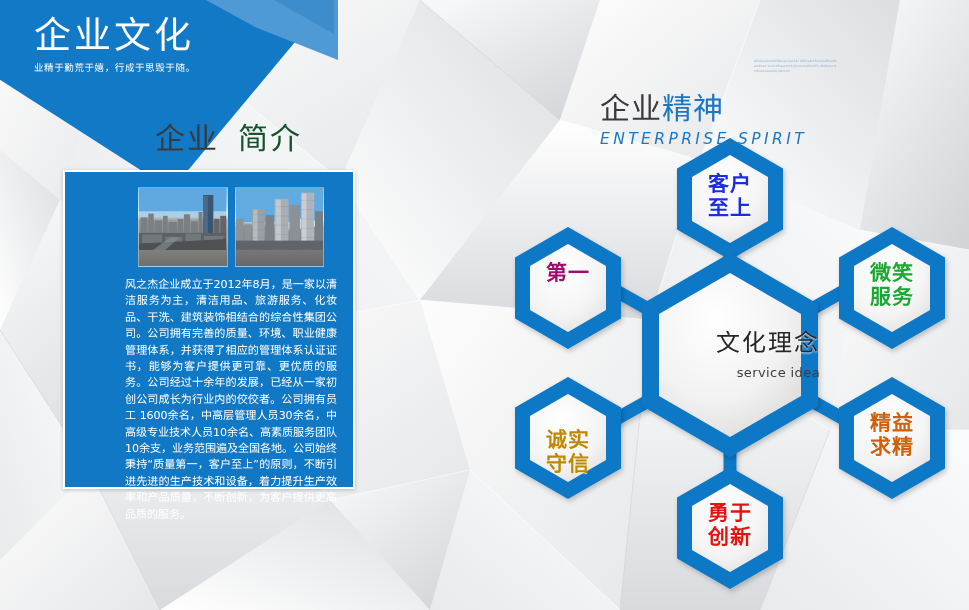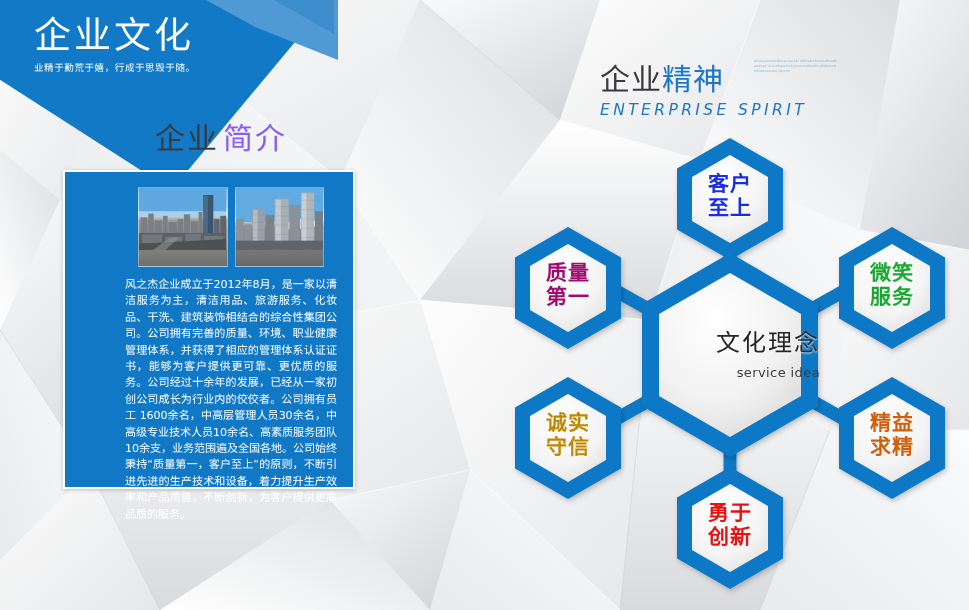--- a/index.html
+++ b/index.html
@@ -93,21 +93,21 @@
     position: absolute;
     left: 155px;
     top: 114px;
     font-size: 30px;
     letter-spacing: 2px;
     white-space: nowrap;
     z-index: 7;
     font-family: "DejaVu Sans", "Liberation Sans", sans-serif;
   }
   .intro-heading .dark { color: #3a3a3c; font-weight: 400; }
-  .intro-heading .blue { color: #8b5cf6; font-weight: 400; margin-left: 4px; font-family: Liberation Mono, monospace;}
+  .intro-heading .blue { color: #14532d; font-weight: 400; margin-left: 19px; font-family: Liberation Mono, monospace;}
 
   
   .profile-card {
     position: absolute;
     left: 63px;
     top: 170px;
     width: 292px;
     height: 319px;
     background: #1178c6;
     border: 2px solid #ffffff;
@@ -155,20 +155,21 @@
     position: absolute;
     left: 600px;
     top: 55px;
     z-index: 7;
   }
   .spirit-cn {
     font-size: 30px;
     letter-spacing: 1px;
     white-space: nowrap;
     font-family: "DejaVu Sans", "Liberation Sans", sans-serif;
+    margin-top: 29px;
   }
   .spirit-cn .dark { color: #3a3a3c; }
   .spirit-cn .blue { color: #1b76c4; }
   .spirit-en {
     color: #1b76c4;
     font-size: 15.5px;
     letter-spacing: 3.4px;
     margin-top: 2px;
     text-align: center;
     font-family: "DejaVu Sans", "Liberation Sans", sans-serif;
@@ -485,27 +486,26 @@
     <div class="hex-label" style="left:362px; top:307px; width:100px; color:#d2600a;">
       <div>精益</div>
       <div>求精</div>
     </div>
 
     <div class="hex-label" style="left:200px; top:397px; width:100px; color:#e61212;">
       <div>勇于</div>
       <div>创新</div>
     </div>
 
-    <div class="hex-label" style="left:38px; top:307px; width:100px; color:#c08800;">
+    <div class="hex-label" style="left:38px; top:324px; width:100px; color:#c08800;">
       <div>诚实</div>
       <div>守信</div>
     </div>
 
     <div class="hex-label" style="left:38px; top:157px; width:100px; color:#9d0c6e;">
-      <div>质量</div>
       <div>第一</div>
     </div>
 
     <div class="center-label" style="left:160px; top:218px; width:180px;">
       <div class="center-cn">文化理念</div>
       <div class="center-en">service idea</div>
     </div>
   </div>
 
 </div>

